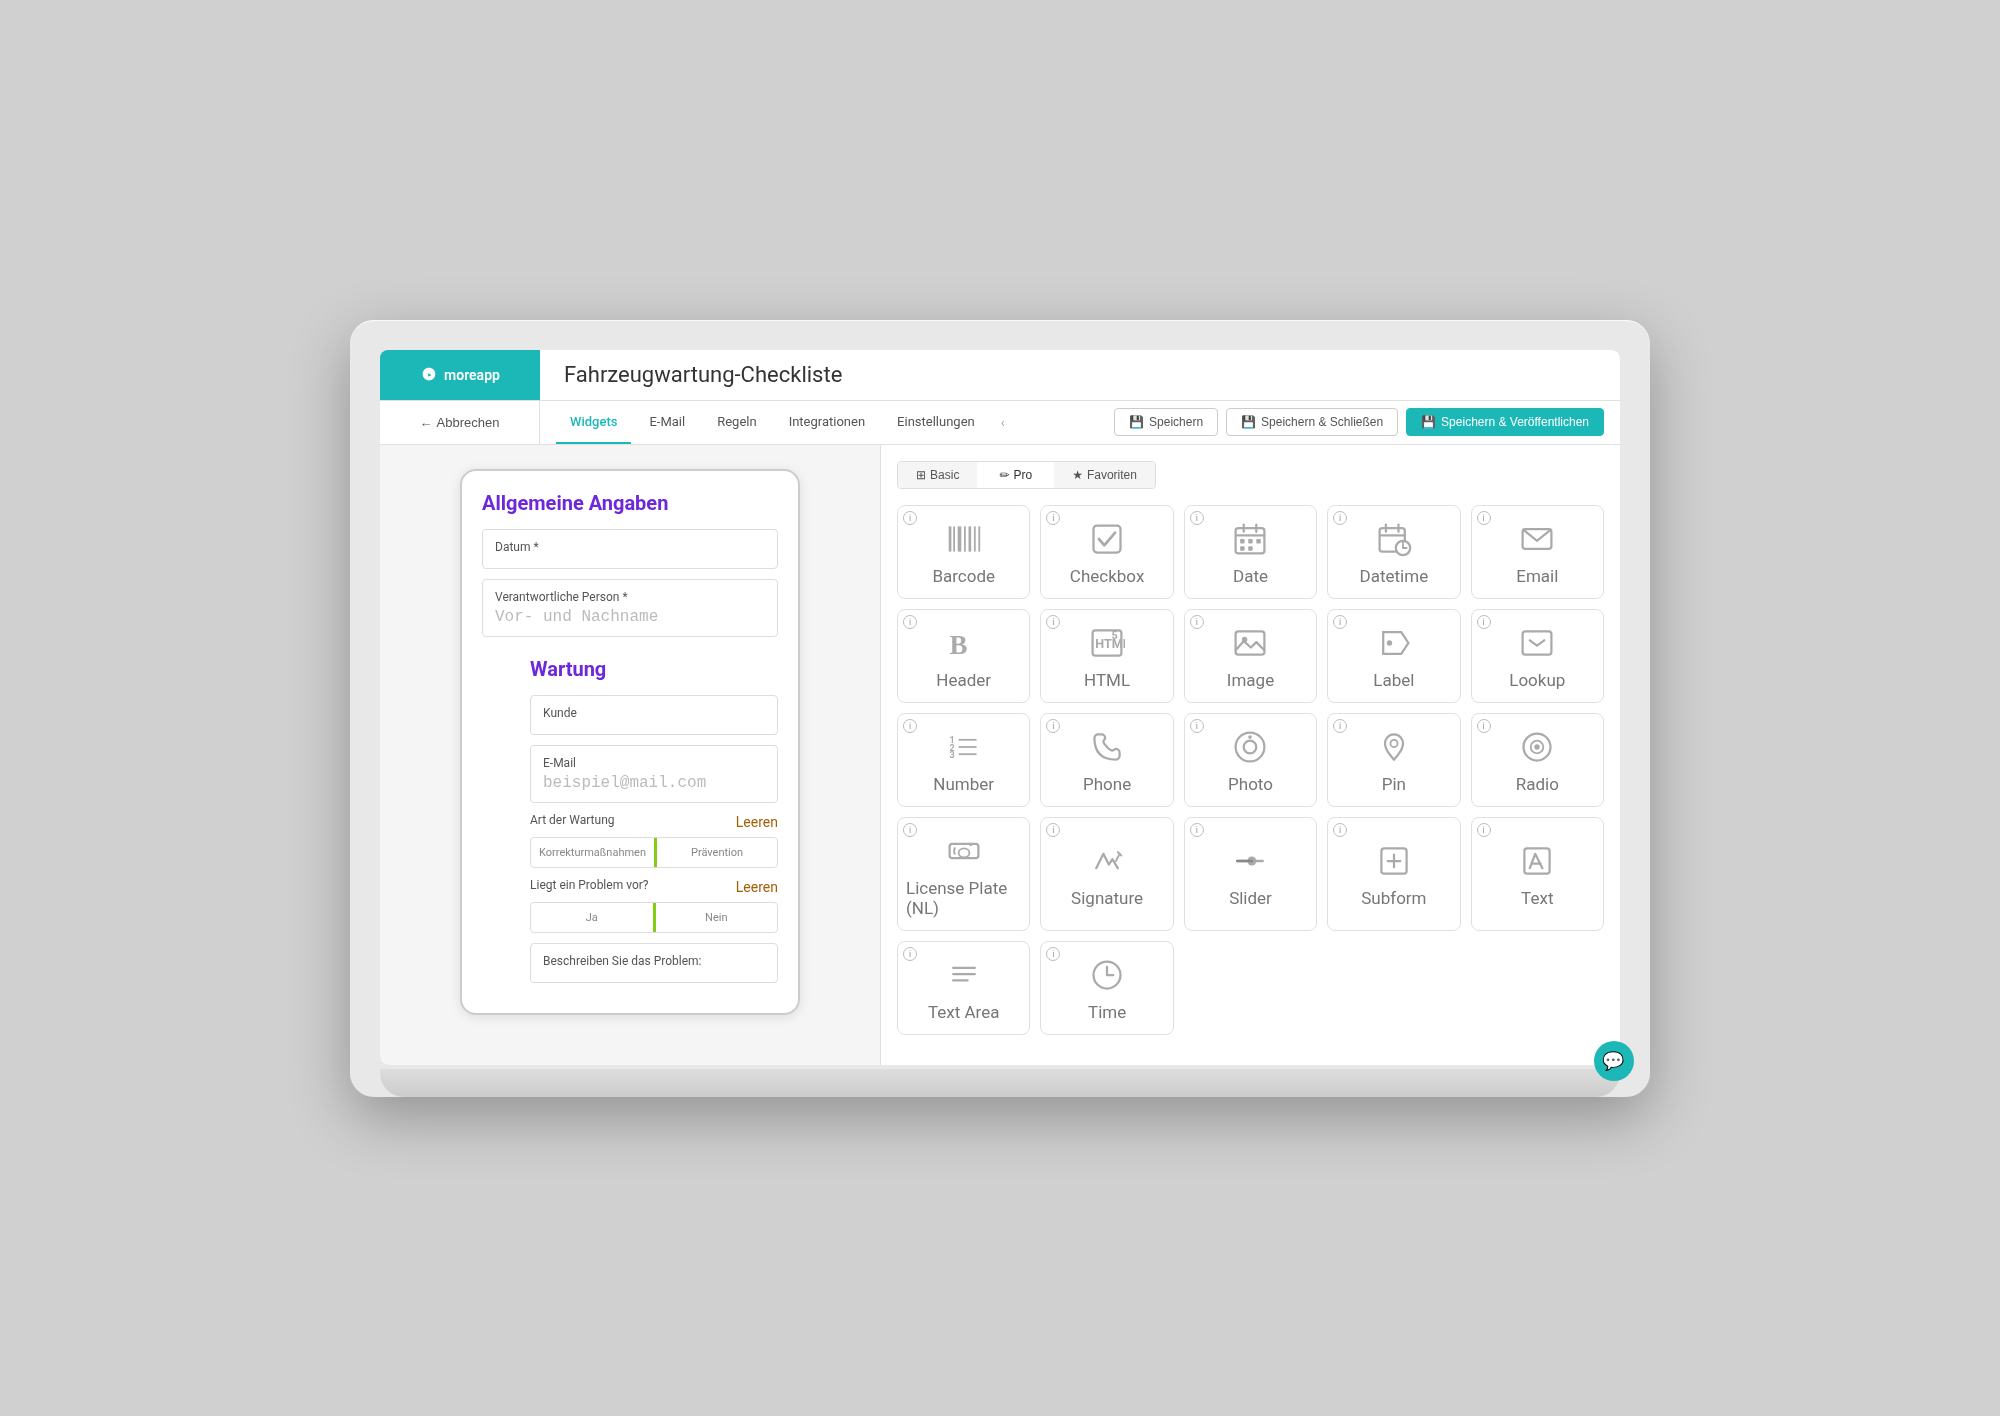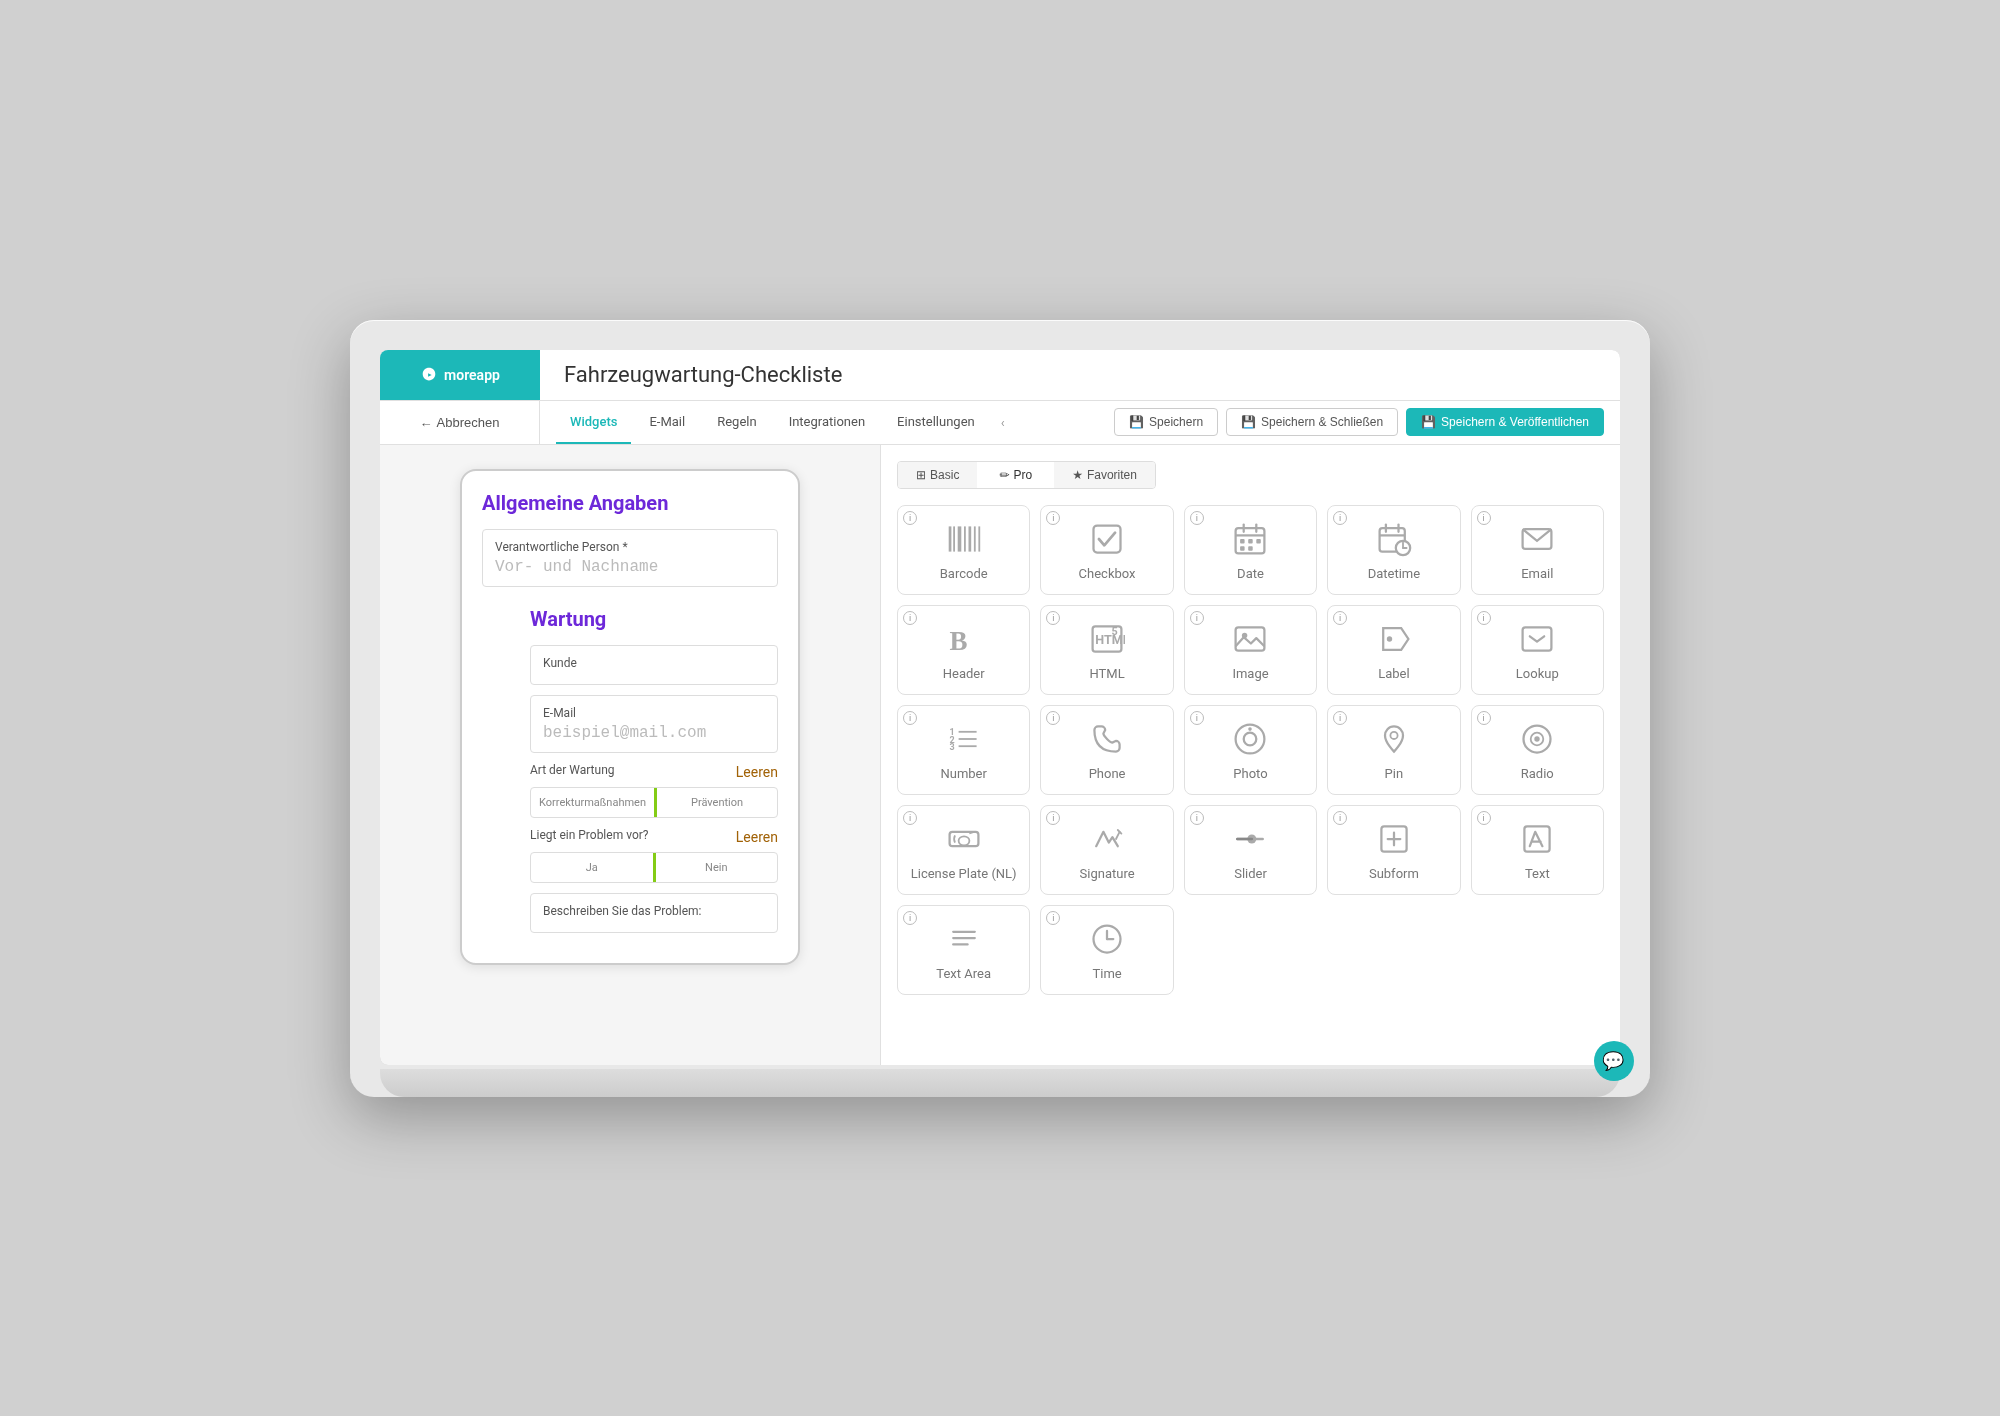--- a/index.html
+++ b/index.html
@@ -321,23 +321,22 @@
       color: #999;
     }
 
     .widget-icon svg {
       width: 36px;
       height: 36px;
       fill: #aaa;
     }
 
     .widget-label {
-      font-size: 13px;
+      font-size: 17px;
       color: #777;
-      text-align: center;
     }
 
     .widget-info {
       position: absolute;
       top: 5px;
       left: 5px;
       width: 14px;
       height: 14px;
       border-radius: 50%;
       border: 1px solid #bbb;
@@ -422,20 +421,23 @@
       </div>
     </div>
 
     <div class="main-content">
 
       <div class="form-preview-area">
         <div class="mobile-frame">
 
           <div class="form-section-title">Allgemeine Angaben</div>
 
+          <div class="form-field">
+            <div class="form-field-label">Datum *</div>
+          </div>
 
           <div class="form-field">
             <div class="form-field-label">Verantwortliche Person *</div>
             <div class="form-field-placeholder">Vor- und Nachname</div>
           </div>
 
           <div class="form-section-gap">
             <div class="form-section-title">Wartung</div>
 
             <div class="form-field">

